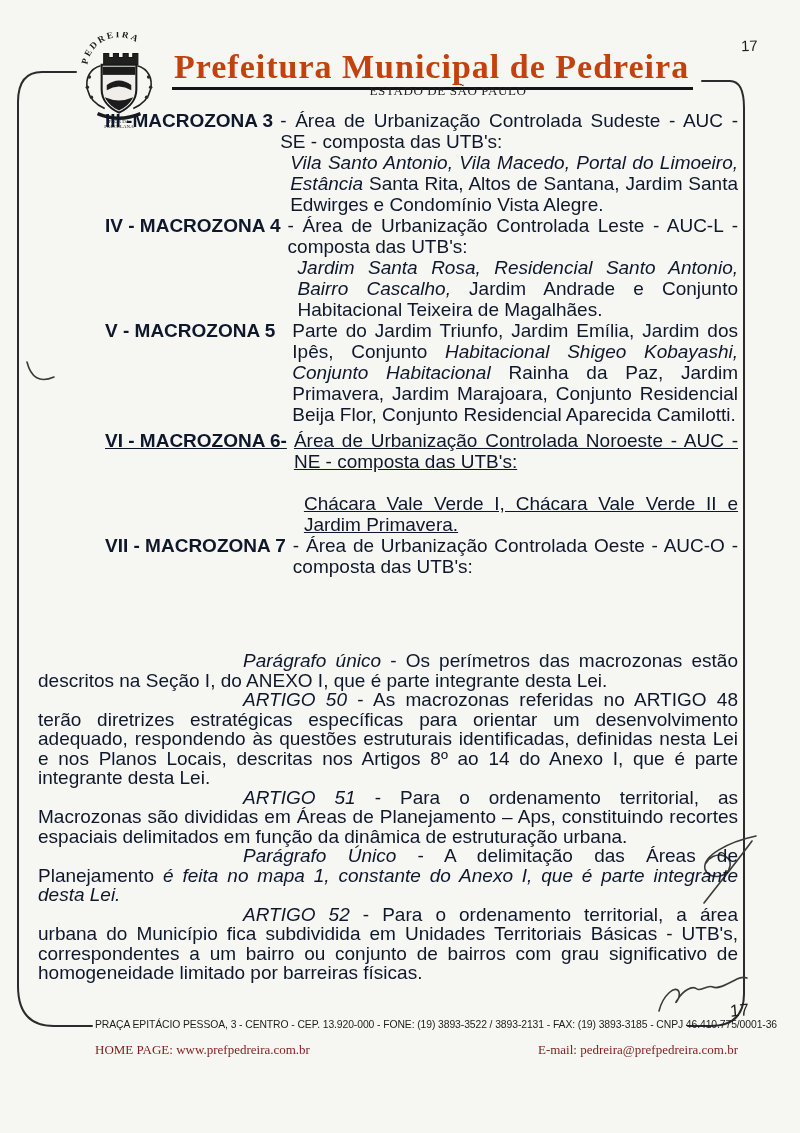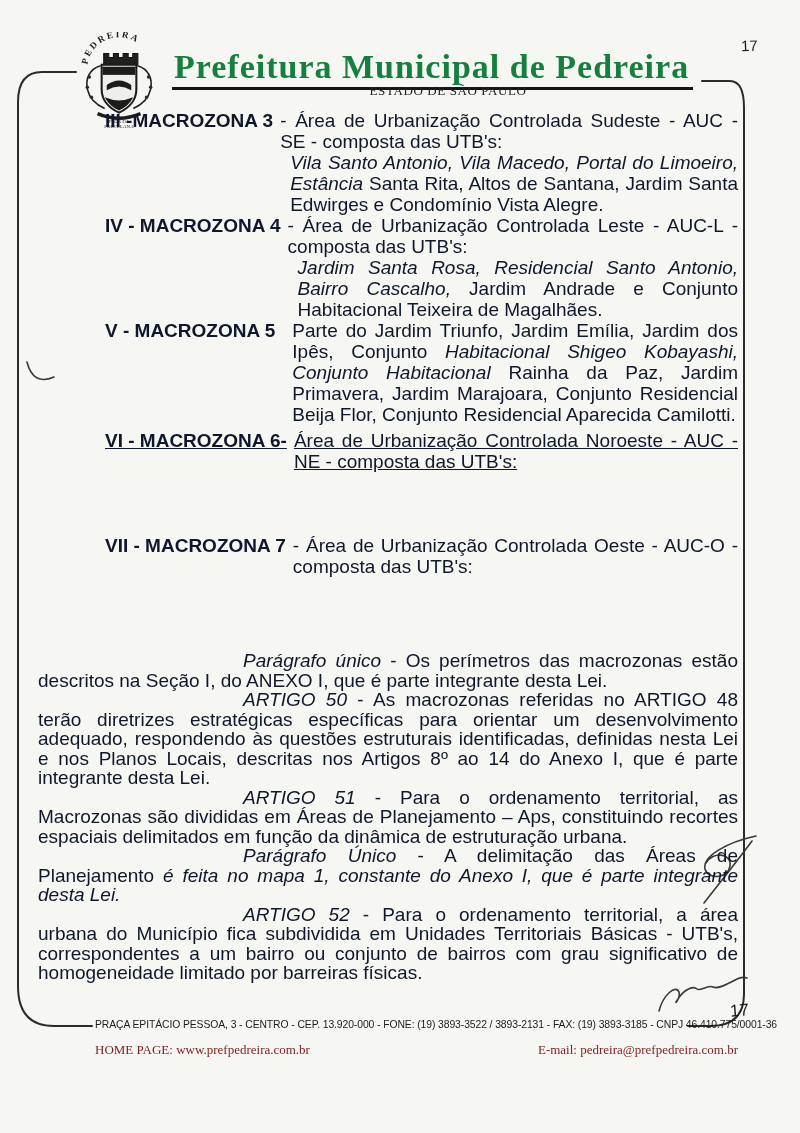--- a/index.html
+++ b/index.html
@@ -7,21 +7,21 @@
   body { font-family:"Liberation Sans", sans-serif; background:#e9e9e7; }
   .page {
     position:relative; width:800px; height:1133px;
     background:#f6f6f3; color:#1b1b1b; overflow:hidden;
   }
 
   
   .page-title {
     position:absolute; left:172px; top:48px;
     font-family:"Liberation Serif", serif; font-weight:bold;
-    font-size:34px; letter-spacing:1px; color:#15803d;
+    font-size:34px; letter-spacing:1px; color:#c2410c;
     border-bottom:3px solid #151515; padding:0 4px 1px 2px;
     white-space:nowrap;
   }
   .page-subtitle {
     position:absolute; left:170px; top:83px; width:556px;
     text-align:center; font-family:"Liberation Serif", serif;
     font-size:13px; letter-spacing:0.6px; color:#222;
   }
   .pageno-top {
     position:absolute; left:741px; top:37px;
@@ -156,20 +156,21 @@
           <div class="mz-body">
             <div class="mz-utbs"><span>Parte do Jardim Triunfo, Jardim Emília, Jardim dos Ipês, Conjunto </span><span class="it">Habitacional Shigeo Kobayashi, Conjunto Habitacional </span><span>Rainha da Paz, Jardim Primavera, Jardim Marajoara, Conjunto Residencial Beija Flor, Conjunto Residencial Aparecida Camilotti.</span></div>
           </div>
         </div>
       </section>
     <section class="mz gap">
         <div class="mz-head">
           <span class="mz-label">VI - MACROZONA 6-</span>
           <div class="mz-body">
             <div class="mz-desc">Área de Urbanização Controlada Noroeste - AUC - NE - composta das UTB's:</div>
+            <div class="mz-utbs"><span>Chácara Vale Verde I, Chácara Vale Verde II e Jardim Primavera.</span></div>
           </div>
         </div>
       </section>
     <section class="mz gap">
         <div class="mz-head">
           <span class="mz-label">VII - MACROZONA 7</span>
           <div class="mz-body">
             <div class="mz-desc">- Área de Urbanização Controlada Oeste - AUC-O - composta das UTB's:</div>
           </div>
         </div>

